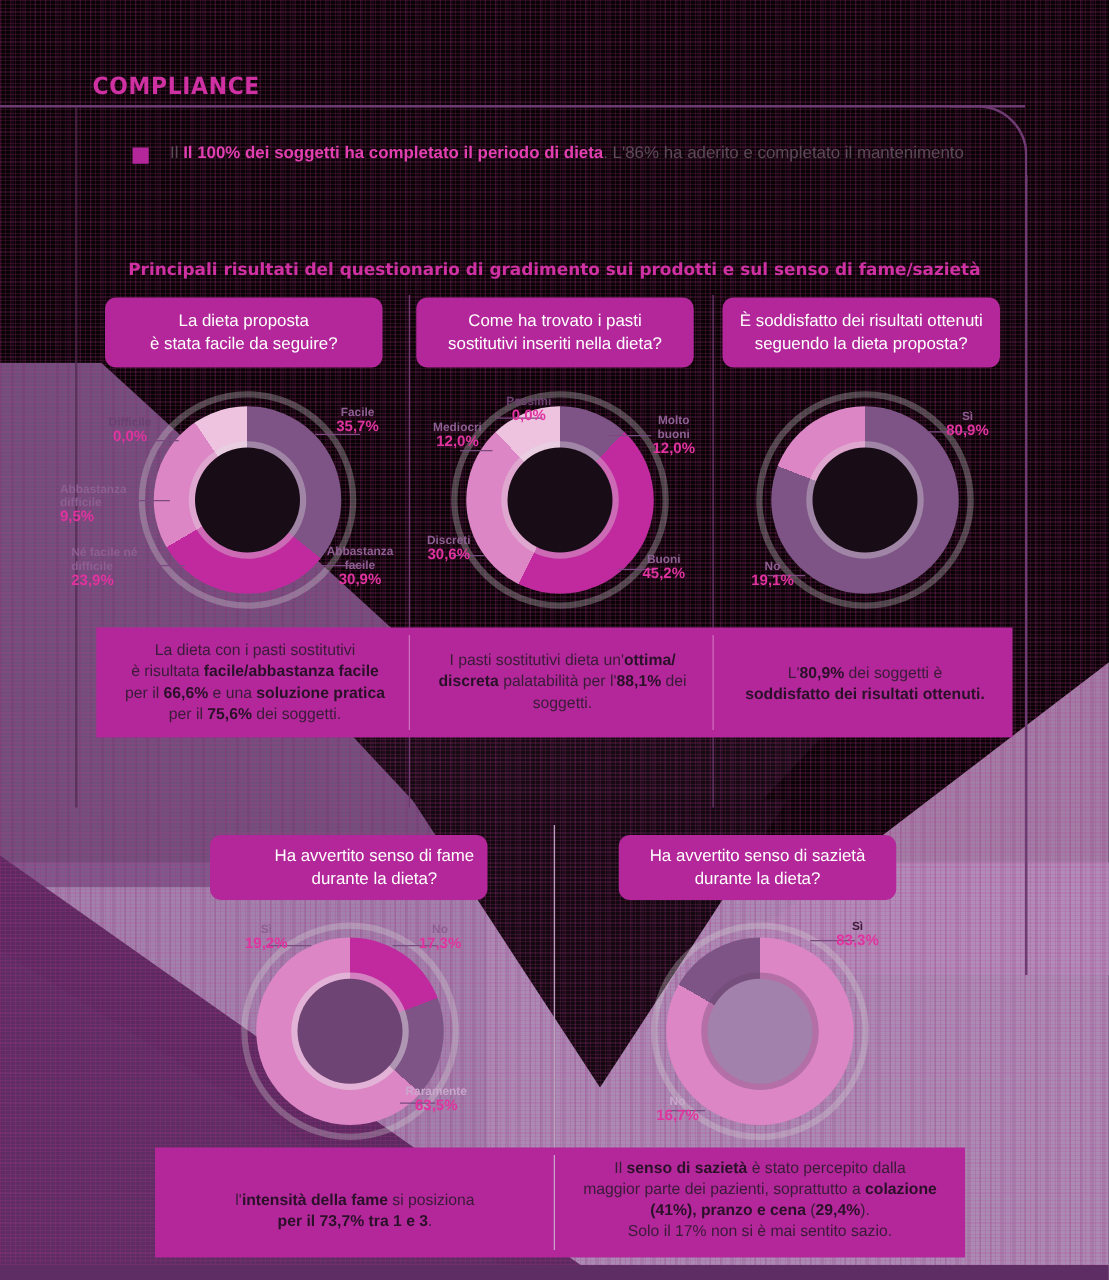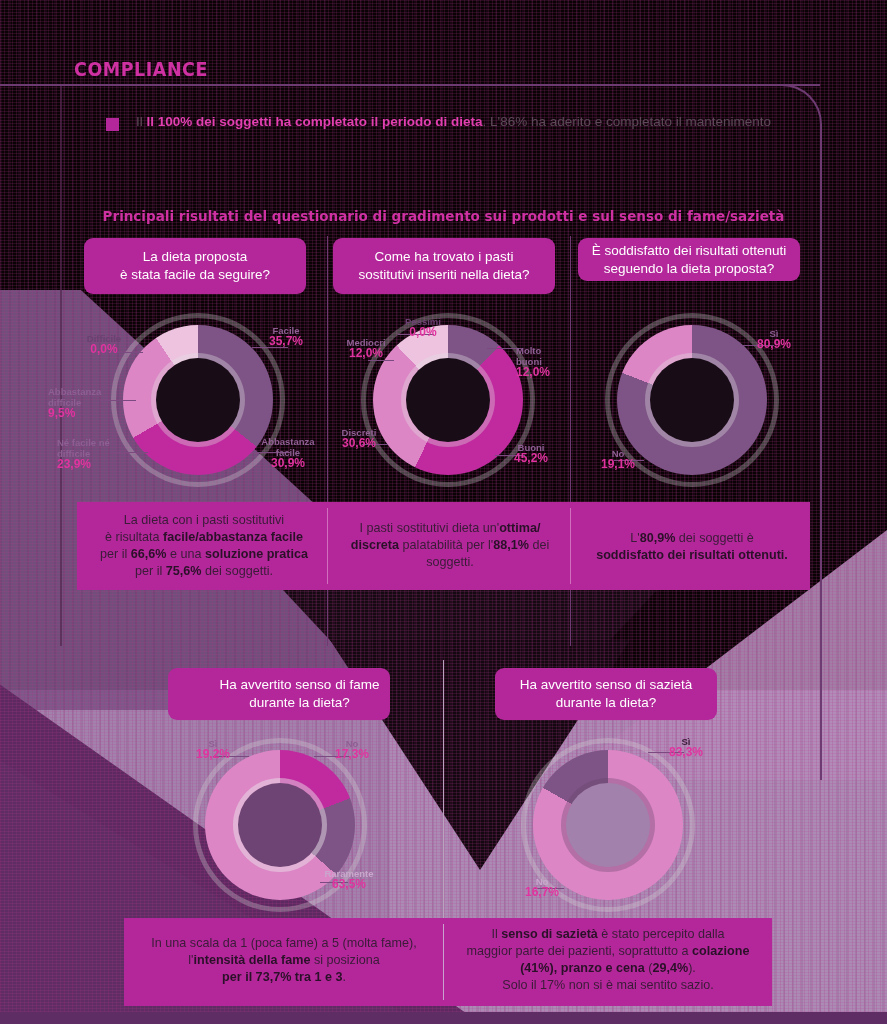--- a/index.html
+++ b/index.html
@@ -177,21 +177,21 @@
 <div class="subhead">Principali risultati del questionario di gradimento sui prodotti e sul senso di fame/sazietà</div>
 
 <div class="qpill" style="left:84px;top:238px;width:222px;height:56px;">
   <span style="white-space:pre-line;text-align:center;">La dieta proposta
 è stata facile da seguire?</span>
 </div>
 <div class="qpill" style="left:333px;top:238px;width:222px;height:56px;">
   <span style="white-space:pre-line;">Come ha trovato i pasti
 sostitutivi inseriti nella dieta?</span>
 </div>
-<div class="qpill" style="left:578px;top:238px;width:222px;height:43px;">
+<div class="qpill" style="left:578px;top:238px;width:222px;height:56px;">
   <span style="white-space:pre-line;">È soddisfatto dei risultati ottenuti
 seguendo la dieta proposta?</span>
 </div>
 
 <div class="donut" id="donut1" style="left:123px;top:325px;width:150px;height:150px;">
   <div class="rimshadow"></div>
   <div class="ring" id="ring1" style="background: conic-gradient(rgb(126, 83, 134) 0deg, rgb(126, 83, 134) 128.52deg, rgb(192, 42, 158) 128.52deg, rgb(192, 42, 158) 239.76deg, rgb(221, 134, 198) 239.76deg, rgb(221, 134, 198) 325.8deg, rgb(237, 195, 224) 325.8deg, rgb(237, 195, 224) 360deg); border-radius: 50%;"></div>
   <div class="holecut" style="left:33px;top:33px;width:84px;height:84px;background:#180c16;
        box-shadow:0 0 0 5px rgba(225,225,225,.35);"></div>
 </div>
@@ -231,21 +231,21 @@
 <div class="lbl dimmed" style="left:396px;top:316px;width:54px;text-align:center;">
   <span class="nm">Pessimi</span>
   <span class="pct">0,0%</span>
 </div>
 <div class="leader" style="left:368px;top:360px;width:26px;height:1px;"></div>
 <div class="lbl" style="left:338px;top:337px;width:56px;text-align:center;">
   <span class="nm">Mediocri</span>
   <span class="pct">12,0%</span>
 </div>
 <div class="leader" style="left:487px;top:348px;width:34px;height:1px;"></div>
-<div class="lbl" style="left:500px;top:345px;width:62px;padding-left:16px;">
+<div class="lbl" style="left:500px;top:331px;width:62px;text-align:center;padding-left:16px;">
   <span class="nm">Molto buoni</span>
   <span class="pct">12,0%</span>
 </div>
 <div class="leader" style="left:362px;top:444px;width:26px;height:1px;"></div>
 <div class="lbl" style="left:332px;top:427px;width:54px;text-align:center;">
   <span class="nm">Discreti</span>
   <span class="pct">30,6%</span>
 </div>
 <div class="leader" style="left:495px;top:455px;width:30px;height:1px;"></div>
 <div class="lbl" style="left:505px;top:442px;width:52px;text-align:center;">
@@ -335,21 +335,21 @@
 <div class="leader" style="left:534px;top:888px;width:30px;height:1px;"></div>
 <div class="lbl" style="left:519px;top:876px;width:46px;text-align:center;">
   <span class="nm light">No</span>
   <span class="pct">16,7%</span>
 </div>
 
 <div class="sumband" style="left:124px;top:918px;width:648px;height:88px;"></div>
 <div class="sumsep" style="left:443px;top:924px;height:76px;background:#c9a2cd;"></div>
 
 <div class="sumtext" style="left:134px;top:935px;width:300px;">
-  <span>In una scala da 1 (poca fame) a 5 (molta fame),</span><br>
+  <br>
   <span>l'</span><b>intensità della fame</b><span> si posiziona</span><br>
   <b>per il 73,7% tra 1 e 3</b><span>.</span>
 </div>
 
 <div class="sumtext" style="left:452px;top:926px;width:312px;">
   <span>Il </span><b>senso di sazietà</b><span> è stato percepito dalla</span><br>
   <span>maggior parte dei pazienti, soprattutto a </span><b>colazione</b><br>
   <b>(41%)</b><b>, pranzo e cena</b><span> (</span><b>29,4%</b><span>).</span><br>
   <span>Solo il 17% non si è mai sentito sazio.</span>
 </div>

